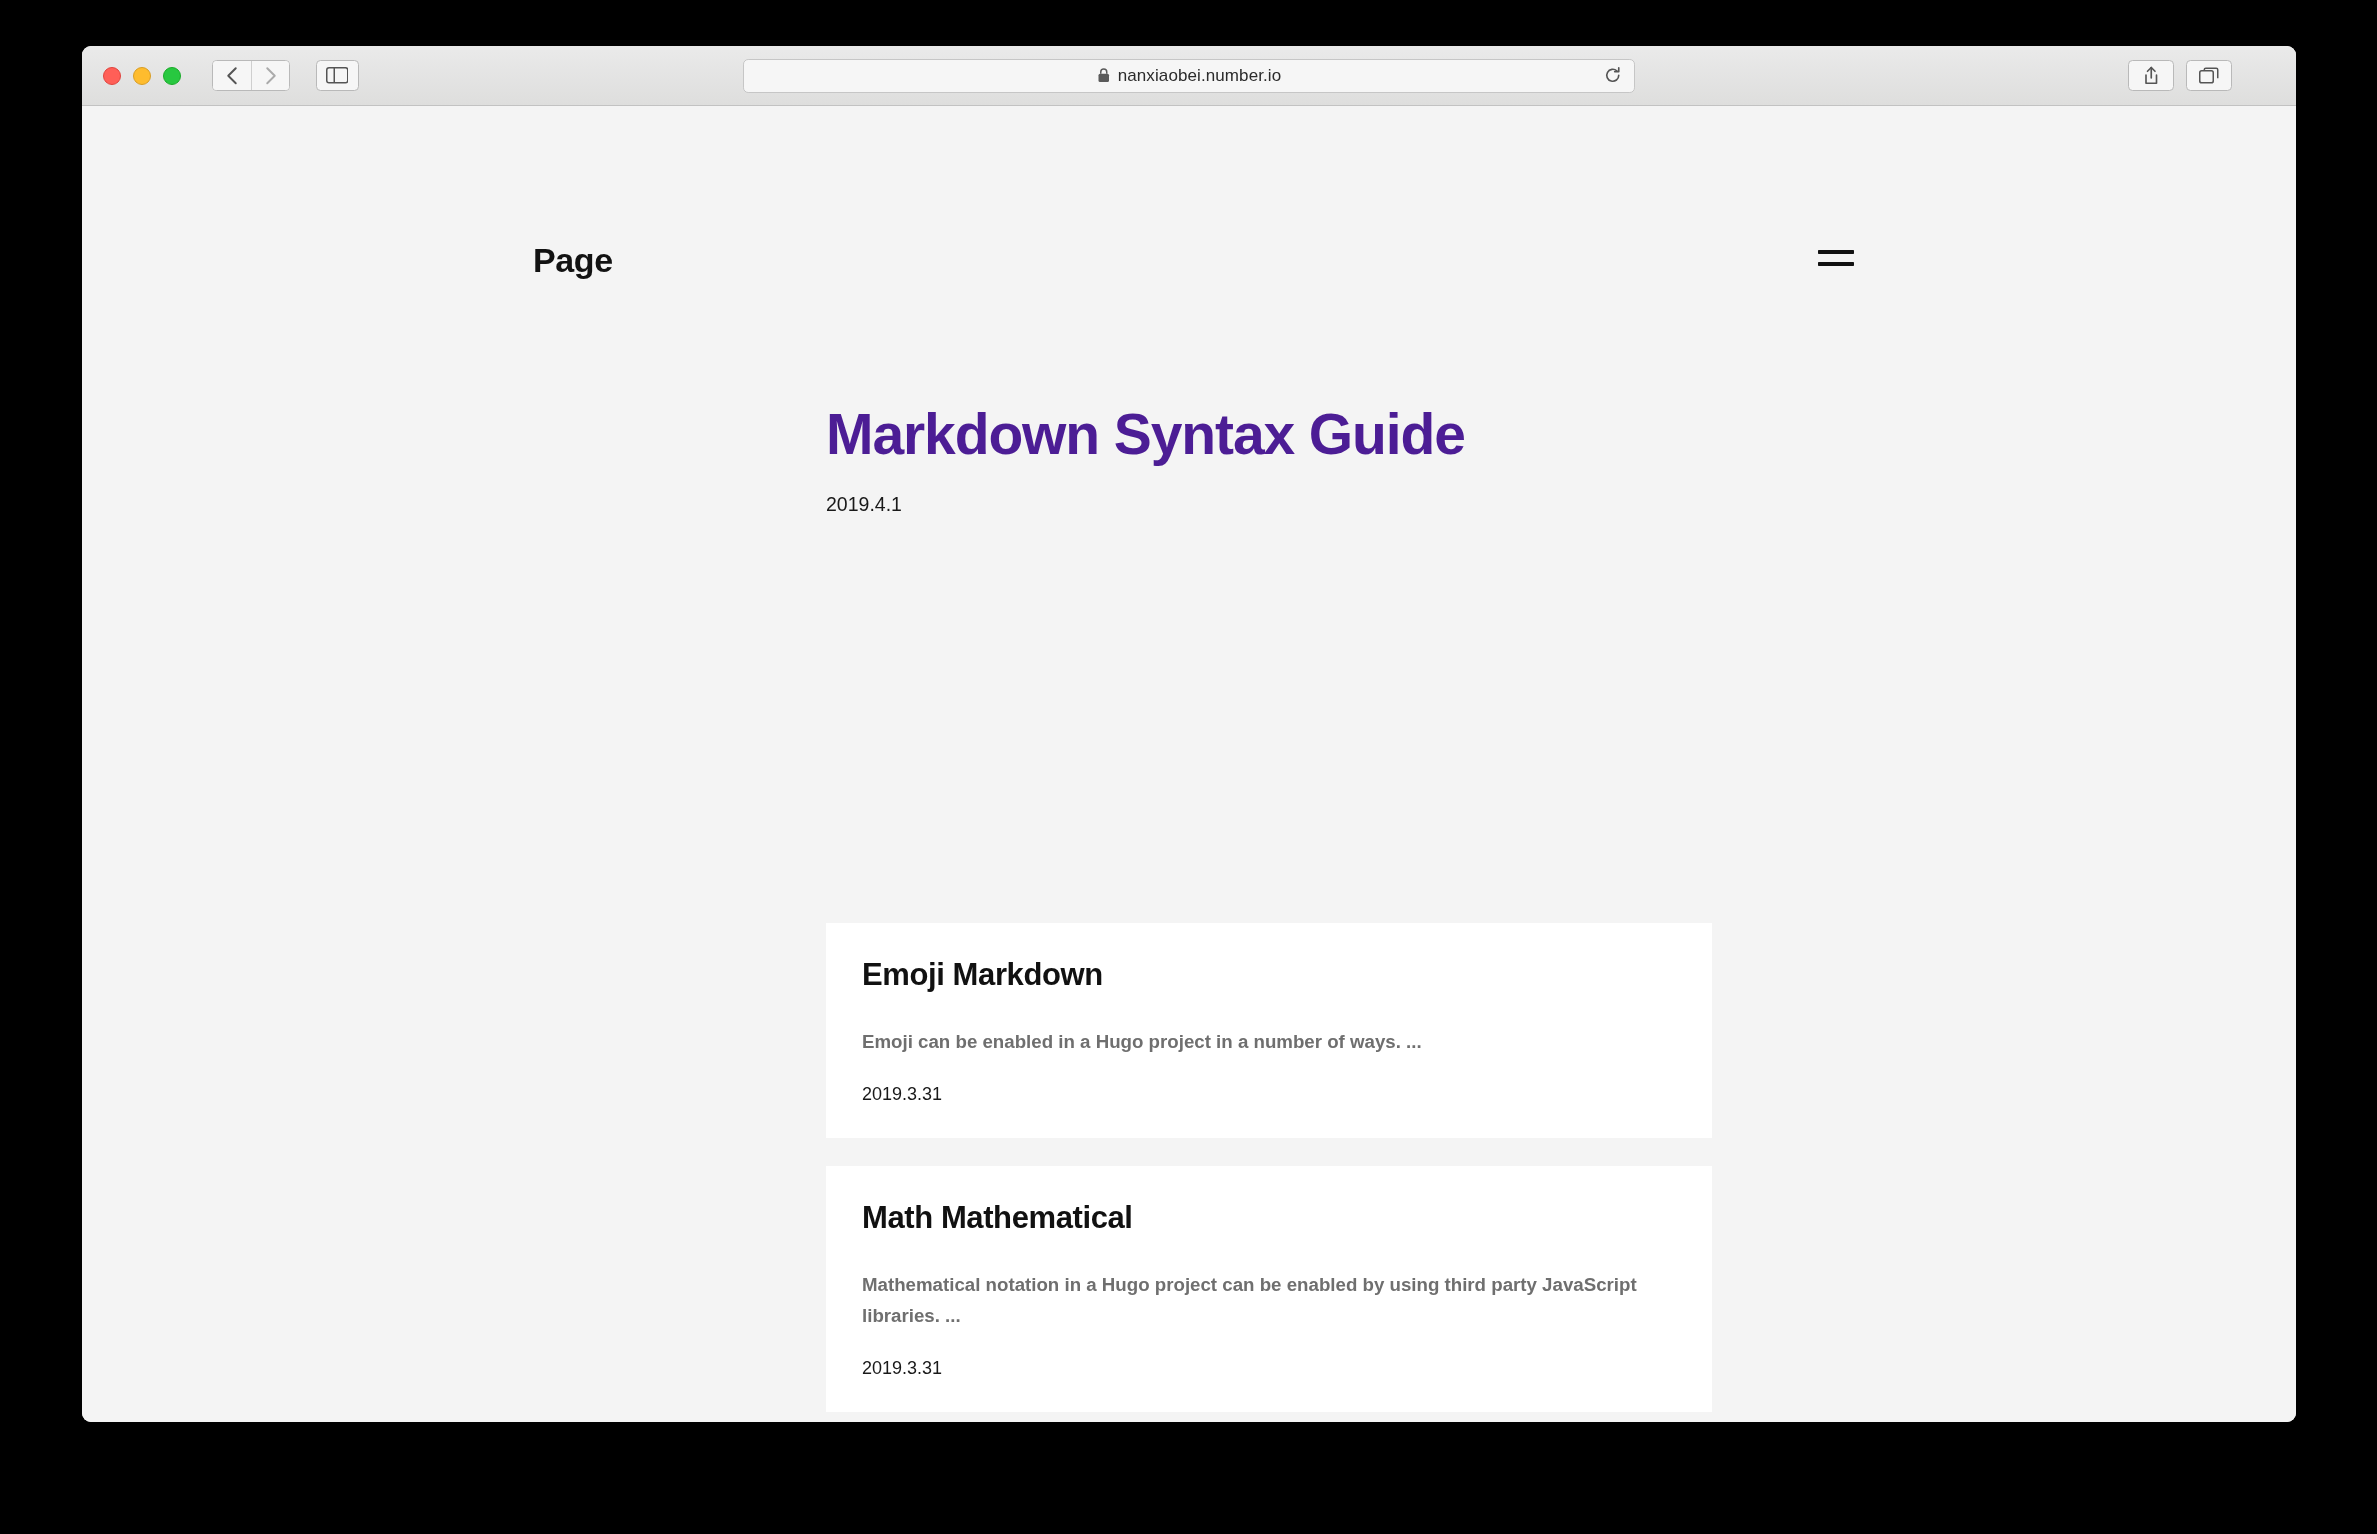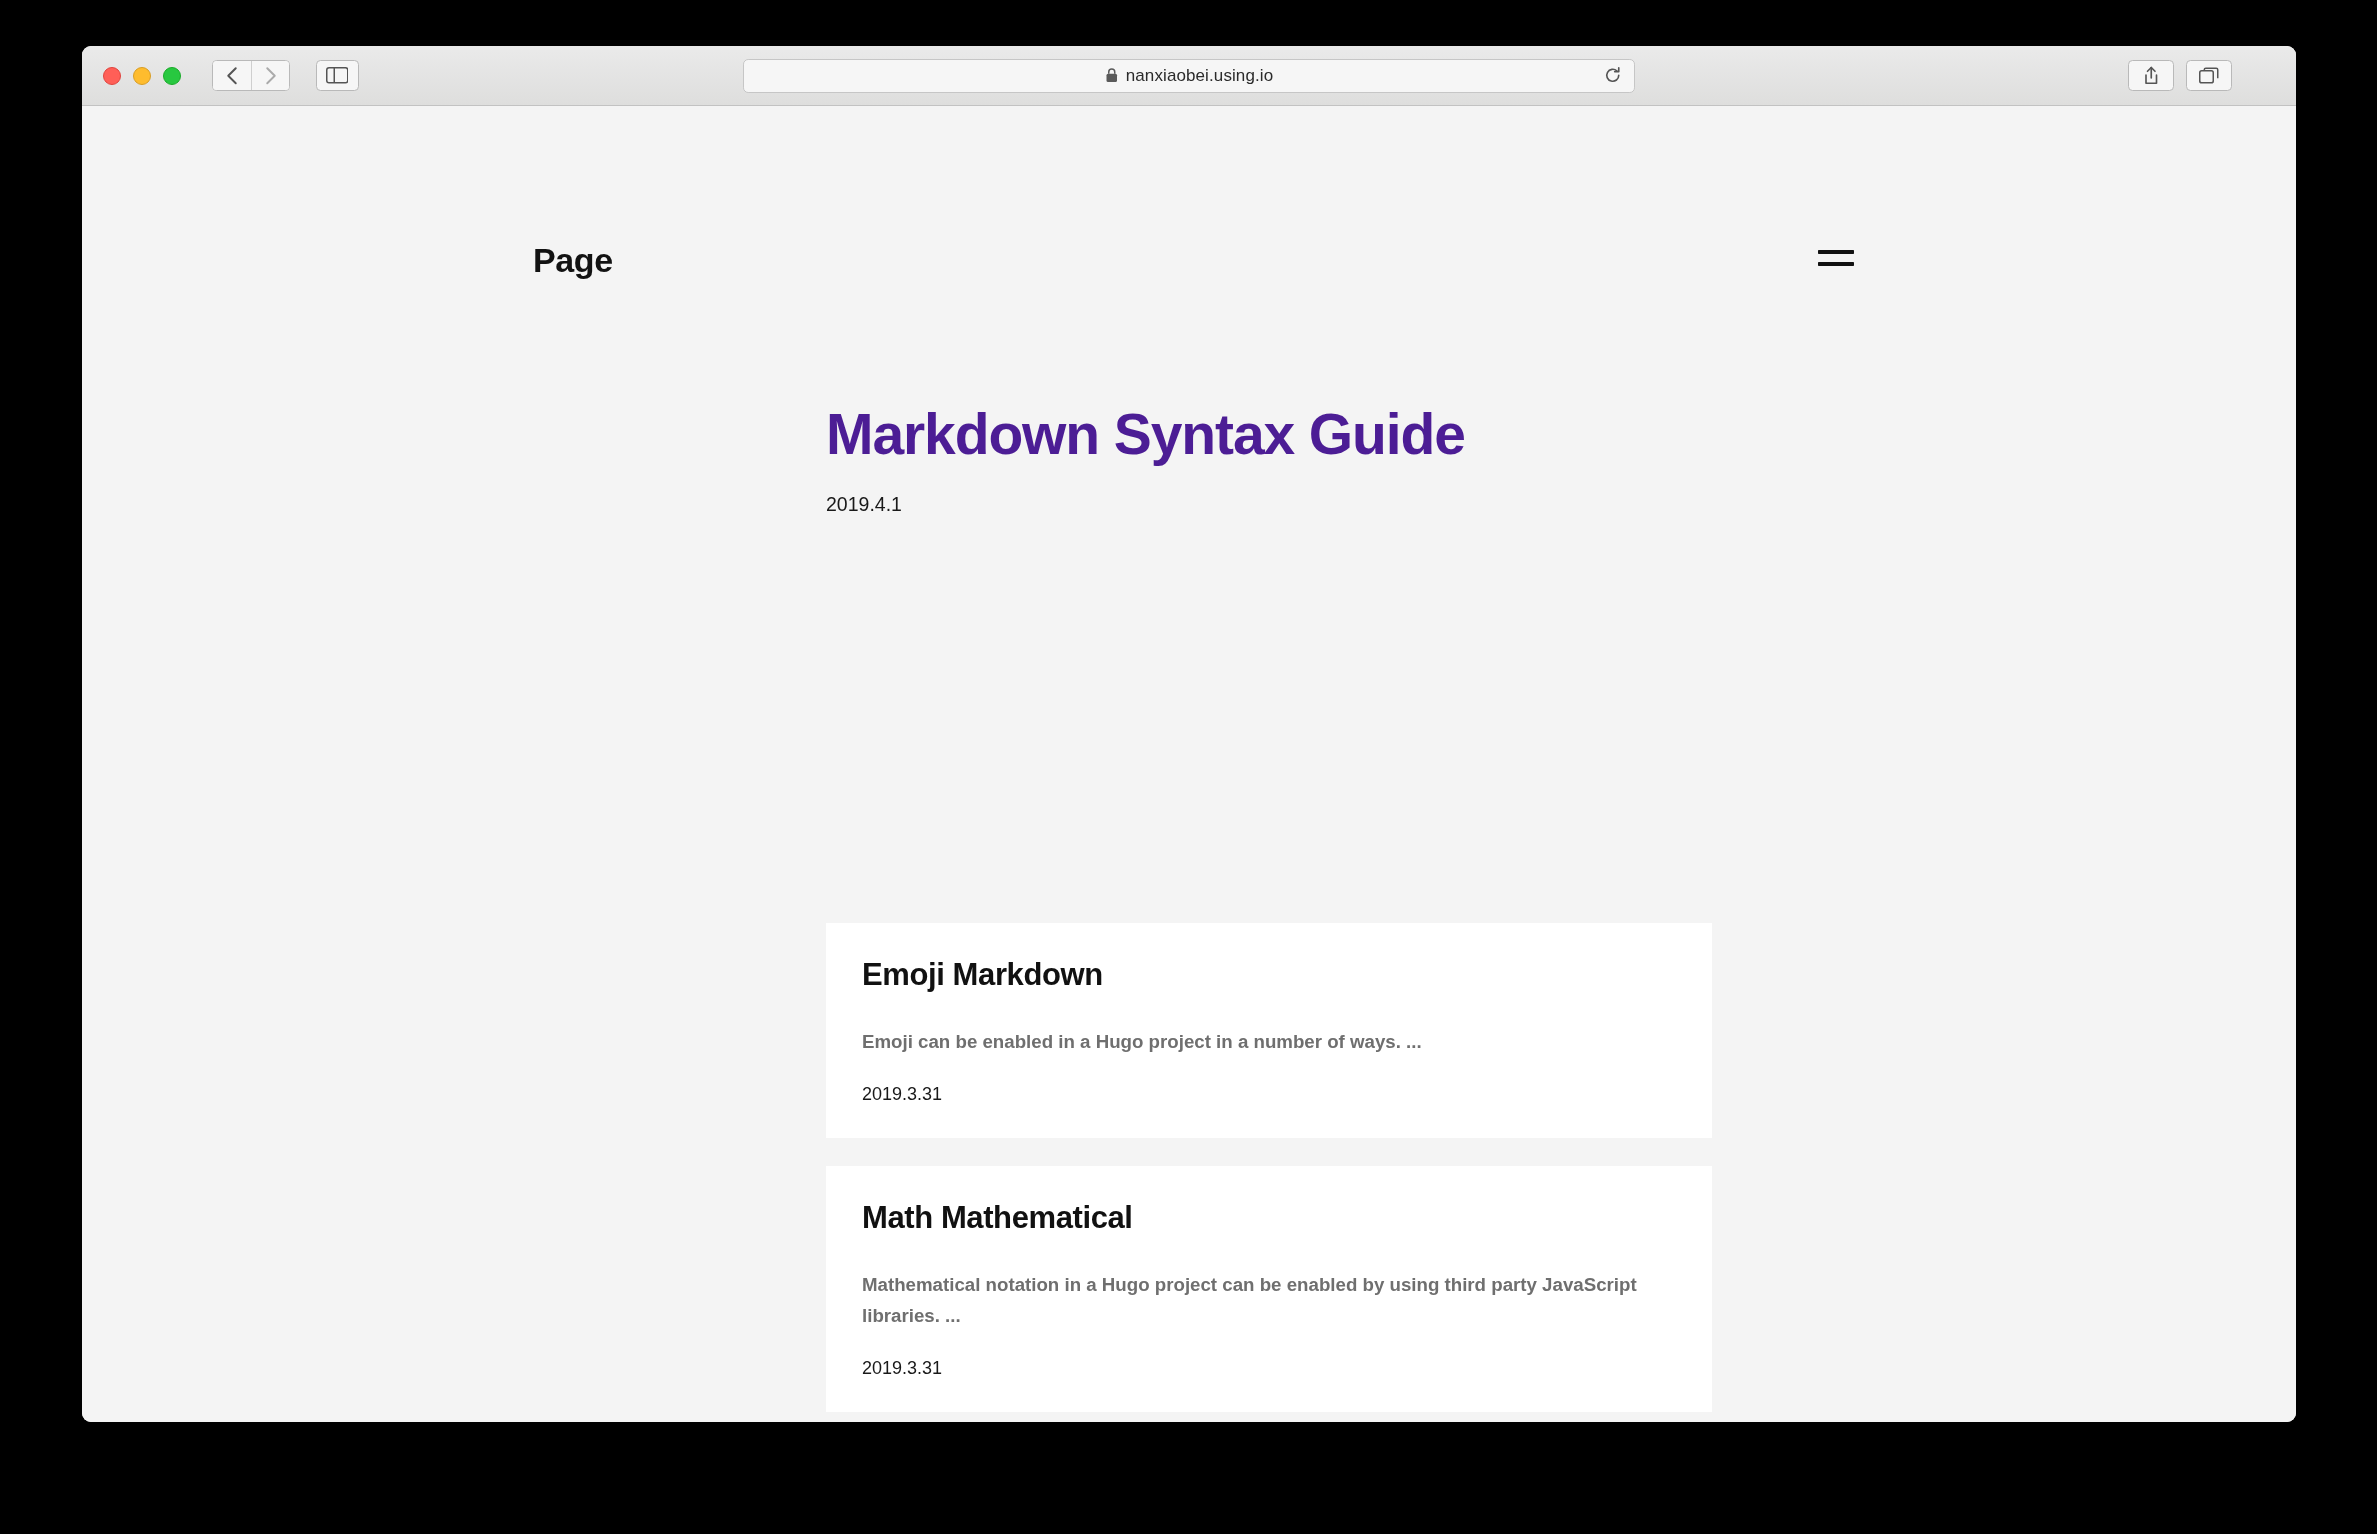--- a/index.html
+++ b/index.html
@@ -263,21 +263,21 @@
         <rect x="1" y="1" width="28" height="20" rx="3" fill="none" stroke="#555" stroke-width="2"></rect>
         <line x1="11" y1="1" x2="11" y2="21" stroke="#555" stroke-width="2"></line>
       </svg>
     </div>
 
     <div class="address-bar">
       <svg width="13.5" height="16.5" viewBox="0 0 18 22">
         <rect x="2" y="9" width="14" height="11" rx="2" fill="#5a5a5a"></rect>
         <path d="M5 9 V6.5 a4 4 0 0 1 8 0 V9" fill="none" stroke="#5a5a5a" stroke-width="2"></path>
       </svg>
-      <span class="url-text">nanxiaobei.using.io</span>
+      <span class="url-text">nanxiaobei.number.io</span>
       <span class="reload-btn">
         <svg width="19.5" height="19.5" viewBox="0 0 26 26">
           <path d="M21 13 a8 8 0 1 1 -2.4 -5.7" fill="none" stroke="#555" stroke-width="2.2" stroke-linecap="round"></path>
           <polyline points="21,3 21,8.2 15.6,8.2" fill="none" stroke="#555" stroke-width="2.2" stroke-linecap="round" stroke-linejoin="round"></polyline>
         </svg>
       </span>
     </div>
 
     <div class="toolbar-right">
       <div class="tb-btn">

